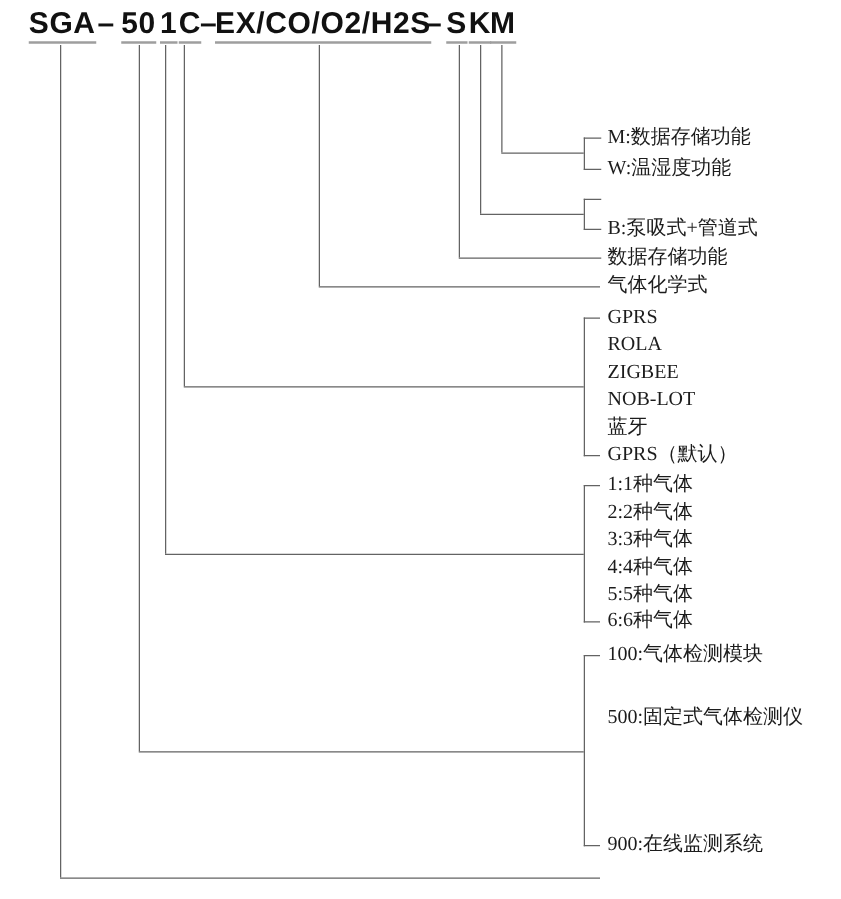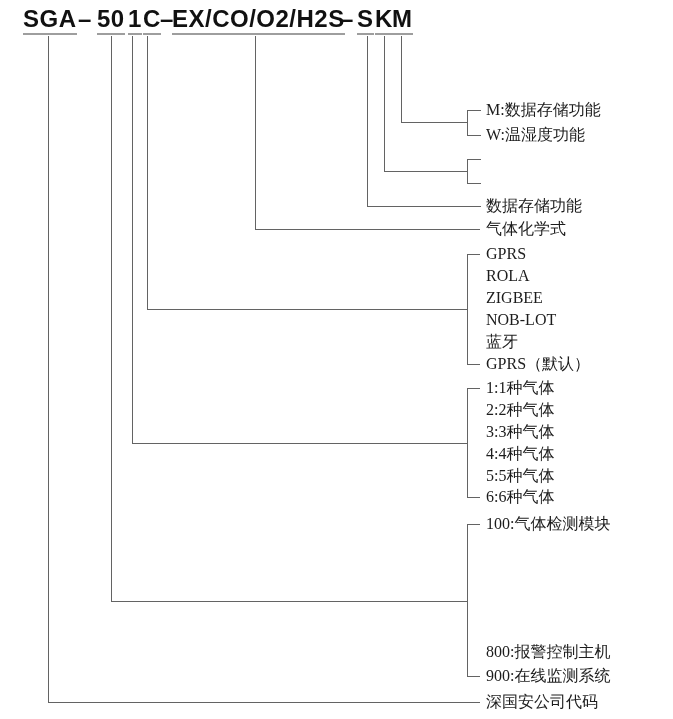--- a/index.html
+++ b/index.html
@@ -101,37 +101,37 @@
   <div class="hl" style="left:467px; top:388px; width:13px"></div>
   <div class="hl" style="left:467px; top:497px; width:13px"></div>
 
   <div class="vl" style="left:467px; top:524px; height:153px"></div>
   <div class="hl" style="left:467px; top:524px; width:13px"></div>
   <div class="hl" style="left:467px; top:676px; width:13px"></div>
 
   <div class="lbl" style="top:100px">M:数据存储功能</div>
   <div class="lbl" style="top:125px">W:温湿度功能</div>
 
+  <div class="lbl" style="top:173px">B:泵吸式+管道式</div>
 
   <div class="lbl" style="top:196px">数据存储功能</div>
   <div class="lbl" style="top:219px">气体化学式</div>
 
   <div class="lbl" style="top:244px">GPRS</div>
   <div class="lbl" style="top:266px">ROLA</div>
   <div class="lbl" style="top:288px">ZIGBEE</div>
   <div class="lbl" style="top:310px">NOB-LOT</div>
   <div class="lbl" style="top:332px">蓝牙</div>
   <div class="lbl" style="top:354px">GPRS（默认）</div>
 
   <div class="lbl" style="top:378px">1:1种气体</div>
   <div class="lbl" style="top:400px">2:2种气体</div>
   <div class="lbl" style="top:422px">3:3种气体</div>
   <div class="lbl" style="top:444px">4:4种气体</div>
   <div class="lbl" style="top:466px">5:5种气体</div>
   <div class="lbl" style="top:487px">6:6种气体</div>
 
   <div class="lbl" style="top:514px">100:气体检测模块</div>
-  <div class="lbl" style="top:642px">800:报警控制主机</div>
+  <div class="lbl" style="top:564px">500:固定式气体检测仪</div>
   <div class="lbl" style="top:666px">900:在线监测系统</div>
 
-  <div class="lbl" style="top:692px">深国安公司代码</div>
 
 </div>
 
 </body></html>

